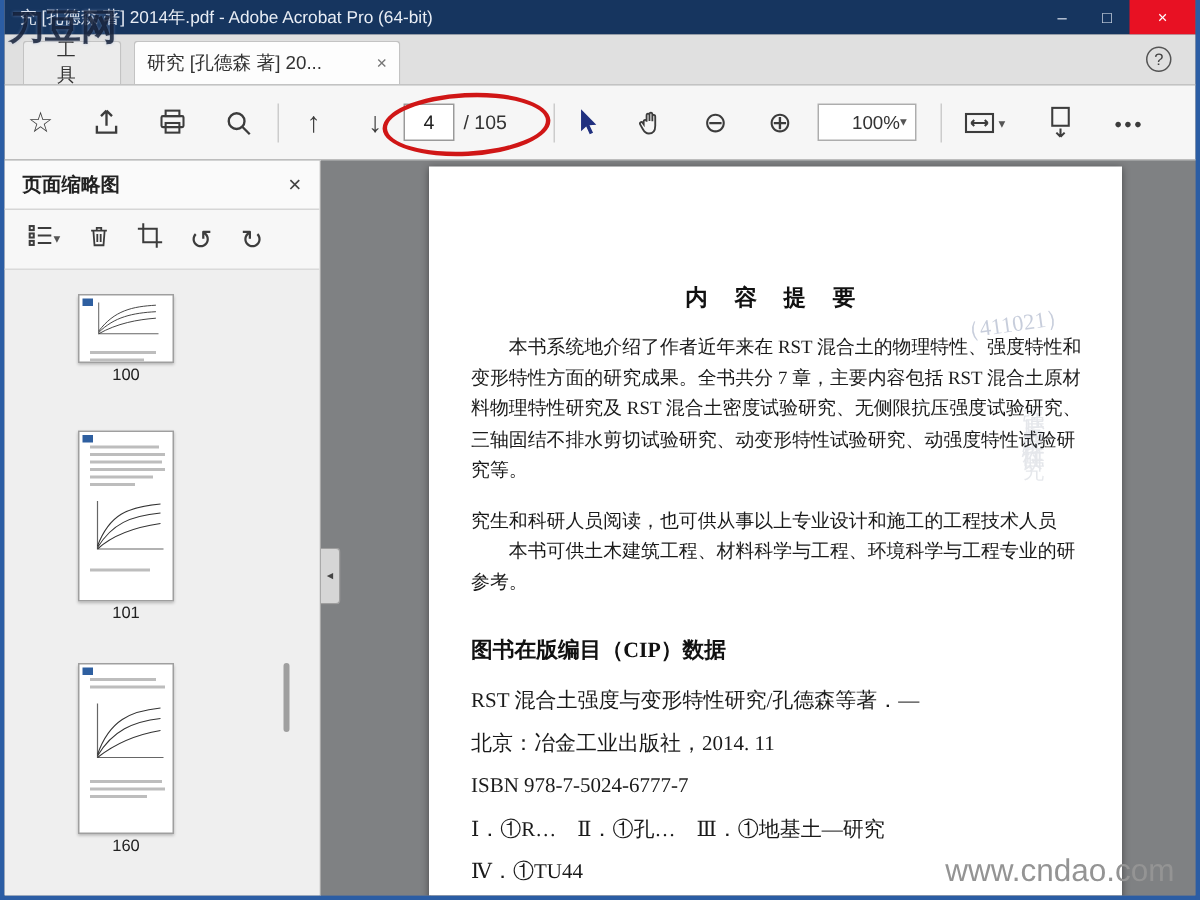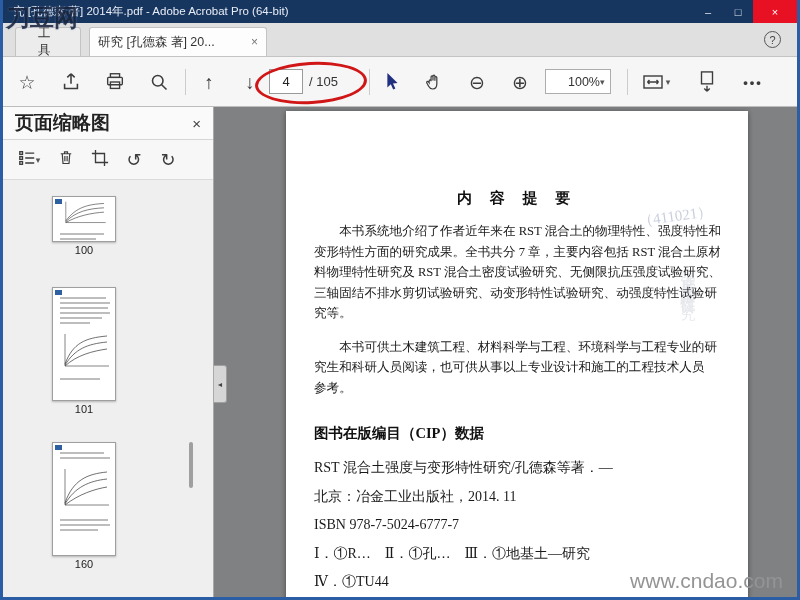--- a/index.html
+++ b/index.html
@@ -33,21 +33,21 @@
   .zoom-box { position:absolute; left:542px; top:12px; width:66px; height:25px; border:1px solid #adadad; background:#fff; display:flex; align-items:center; justify-content:space-between; padding:0 22px; font-size:12.5px; color:#333; }
   .caret { font-size:9px; color:#555; }
   .more-dots { font-size:13px; letter-spacing:2px; color:#3c3c3c; font-weight:bold; }
 
   
   .content { flex:1 1 auto; display:flex; min-height:0; }
 
   
   .panel { width:211px; flex:0 0 auto; background:#f4f4f4; border-right:1px solid #a9a9a9; display:flex; flex-direction:column; }
   .panel-header { height:33px; background:#fafafa; border-bottom:1px solid #d6d6d6; display:flex; align-items:center; justify-content:space-between; padding:0 12px; }
-  .panel-title { font-size:19px; color:#222; font-weight:bold; }
+  .panel-title { font-size:13px; color:#222; font-weight:bold; }
   .panel-close { font-size:15px; color:#444; }
   .panel-toolbar { height:40px; border-bottom:1px solid #dadada; background:#f7f7f7; display:flex; align-items:center; padding-left:8px; }
   .pbtn { width:30px; height:30px; display:flex; align-items:center; justify-content:center; color:#3c3c3c; margin-right:4px; }
   .pbtn .glyph { font-size:18px; }
   .thumb-list { flex:1 1 auto; background:#efefef; position:relative; overflow:hidden; }
   .thumb-item { width:64px; margin-left:49px; }
   .thumb-box { position:relative; background:#fff; border:1px solid #9f9f9f; width:64px; overflow:hidden; box-shadow:0 1px 2px rgba(0,0,0,.25); }
   .thumb-label { text-align:center; font-size:11px; color:#222; margin-top:2px; height:13px; }
   .bluecorner { position:absolute; left:2px; top:2px; width:7px; height:5px; background:#2e5fa0; }
   .tline { height:2px; background:#bdbdbd; margin:3px 7px; }
@@ -307,22 +307,22 @@
 
         <div class="para">
           <div class="pline">　　本书系统地介绍了作者近年来在 RST 混合土的物理特性、强度特性和</div>
           <div class="pline">变形特性方面的研究成果。全书共分 7 章，主要内容包括 RST 混合土原材</div>
           <div class="pline">料物理特性研究及 RST 混合土密度试验研究、无侧限抗压强度试验研究、</div>
           <div class="pline">三轴固结不排水剪切试验研究、动变形特性试验研究、动强度特性试验研</div>
           <div class="pline">究等。</div>
         </div>
 
         <div class="para">
+          <div class="pline">究生和科研人员阅读，也可供从事以上专业设计和施工的工程技术人员</div>
           <div class="pline">　　本书可供土木建筑工程、材料科学与工程、环境科学与工程专业的研</div>
-          <div class="pline">究生和科研人员阅读，也可供从事以上专业设计和施工的工程技术人员</div>
           <div class="pline">参考。</div>
         </div>
 
         <div class="cip-title">图书在版编目（CIP）数据</div>
 
         <div class="cip-block">
           <div class="cip-line">RST 混合土强度与变形特性研究/孔德森等著．—</div>
           <div class="cip-line">北京：冶金工业出版社，2014. 11</div>
           <div class="cip-line">ISBN 978-7-5024-6777-7</div>
           <div class="cip-line">Ⅰ．①R…　Ⅱ．①孔…　Ⅲ．①地基土—研究</div>

